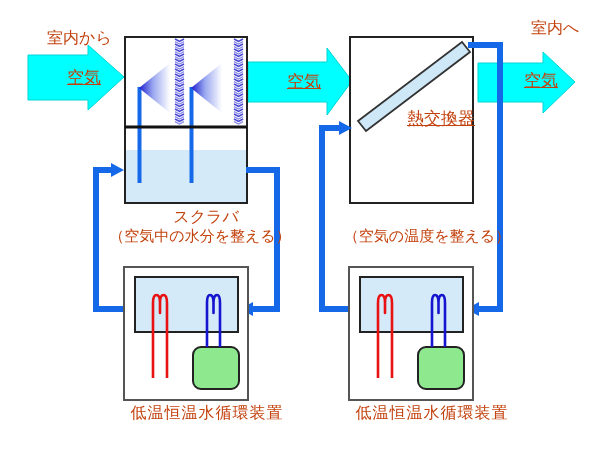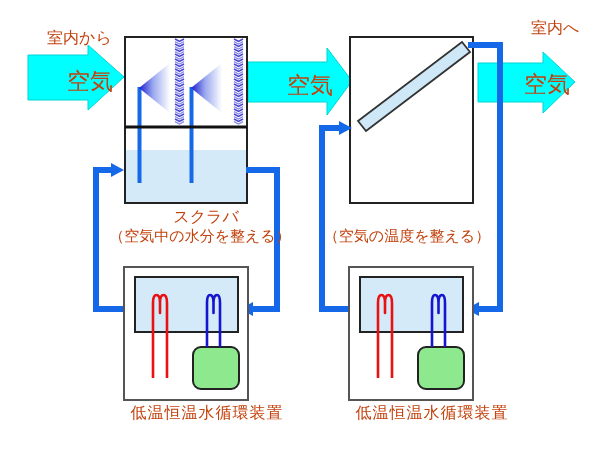--- a/index.html
+++ b/index.html
@@ -4,21 +4,21 @@
 <style>
   html,body{margin:0;padding:0;background:#fff;}
   #canvas{
     position:relative;width:600px;height:451px;background:#ffffff;overflow:hidden;
     font-family:"Liberation Sans","DejaVu Sans",sans-serif;color:#111;
   }
   #diagram-svg{position:absolute;left:0;top:0;}
   .lbl{position:absolute;white-space:nowrap;line-height:1.15;color:#c2410c;margin-left:20px;}
   .lbl.c{transform:translateX(-50%);text-align:center;}
   .f16{font-size:16px;}
-  .f17{font-size:23px;}
+  .f17{font-size:17px;text-decoration:underline;}
   .f15{font-size:15px;}
   .chiller{letter-spacing:1px;}
 </style>
 </head>
 <body>
 
 <div id="canvas">
 
   <svg id="diagram-svg" width="600" height="451" viewBox="0 0 600 451">
     <defs>
@@ -78,21 +78,22 @@
       <path fill="none" stroke="#1515cf" stroke-width="2.6" stroke-linejoin="round" d="M83,80 V36 Q83,28 86,28 Q89.5,28 89.5,36 V46 V36 Q89.5,28 93,28 Q96,28 96,36 V80"></path>
     </g>
     <use href="#chiller-unit" x="225"></use>
   </svg>
 
   <div class="lbl f16" style="left:27px;top:29px;">室内から</div>
   <div class="lbl f17" style="left:47px;top:68px;">空気</div>
   <div class="lbl f17" style="left:267px;top:72px;">空気</div>
   <div class="lbl f17" style="left:504px;top:71px;">空気</div>
   <div class="lbl f16" style="left:511px;top:19px;">室内へ</div>
+  <div class="lbl f17" style="left:387px;top:109px;">熱交換器</div>
 
   <div class="lbl c f15" style="left:180px;top:227px;">（空気中の水分を整える）</div>
   <div class="lbl c f16" style="left:186px;top:208px;">スクラバ</div>
 
-  <div class="lbl c f15" style="left:387px;top:227px;">（空気の温度を整える）</div>
+  <div class="lbl c f15" style="left:407px;top:227px;">（空気の温度を整える）</div>
 
   <div class="lbl c f16 chiller" style="left:187px;top:404px;">低温恒温水循環装置</div>
   <div class="lbl c f16 chiller" style="left:412px;top:404px;">低温恒温水循環装置</div>
 </div>
 
 </body></html>

